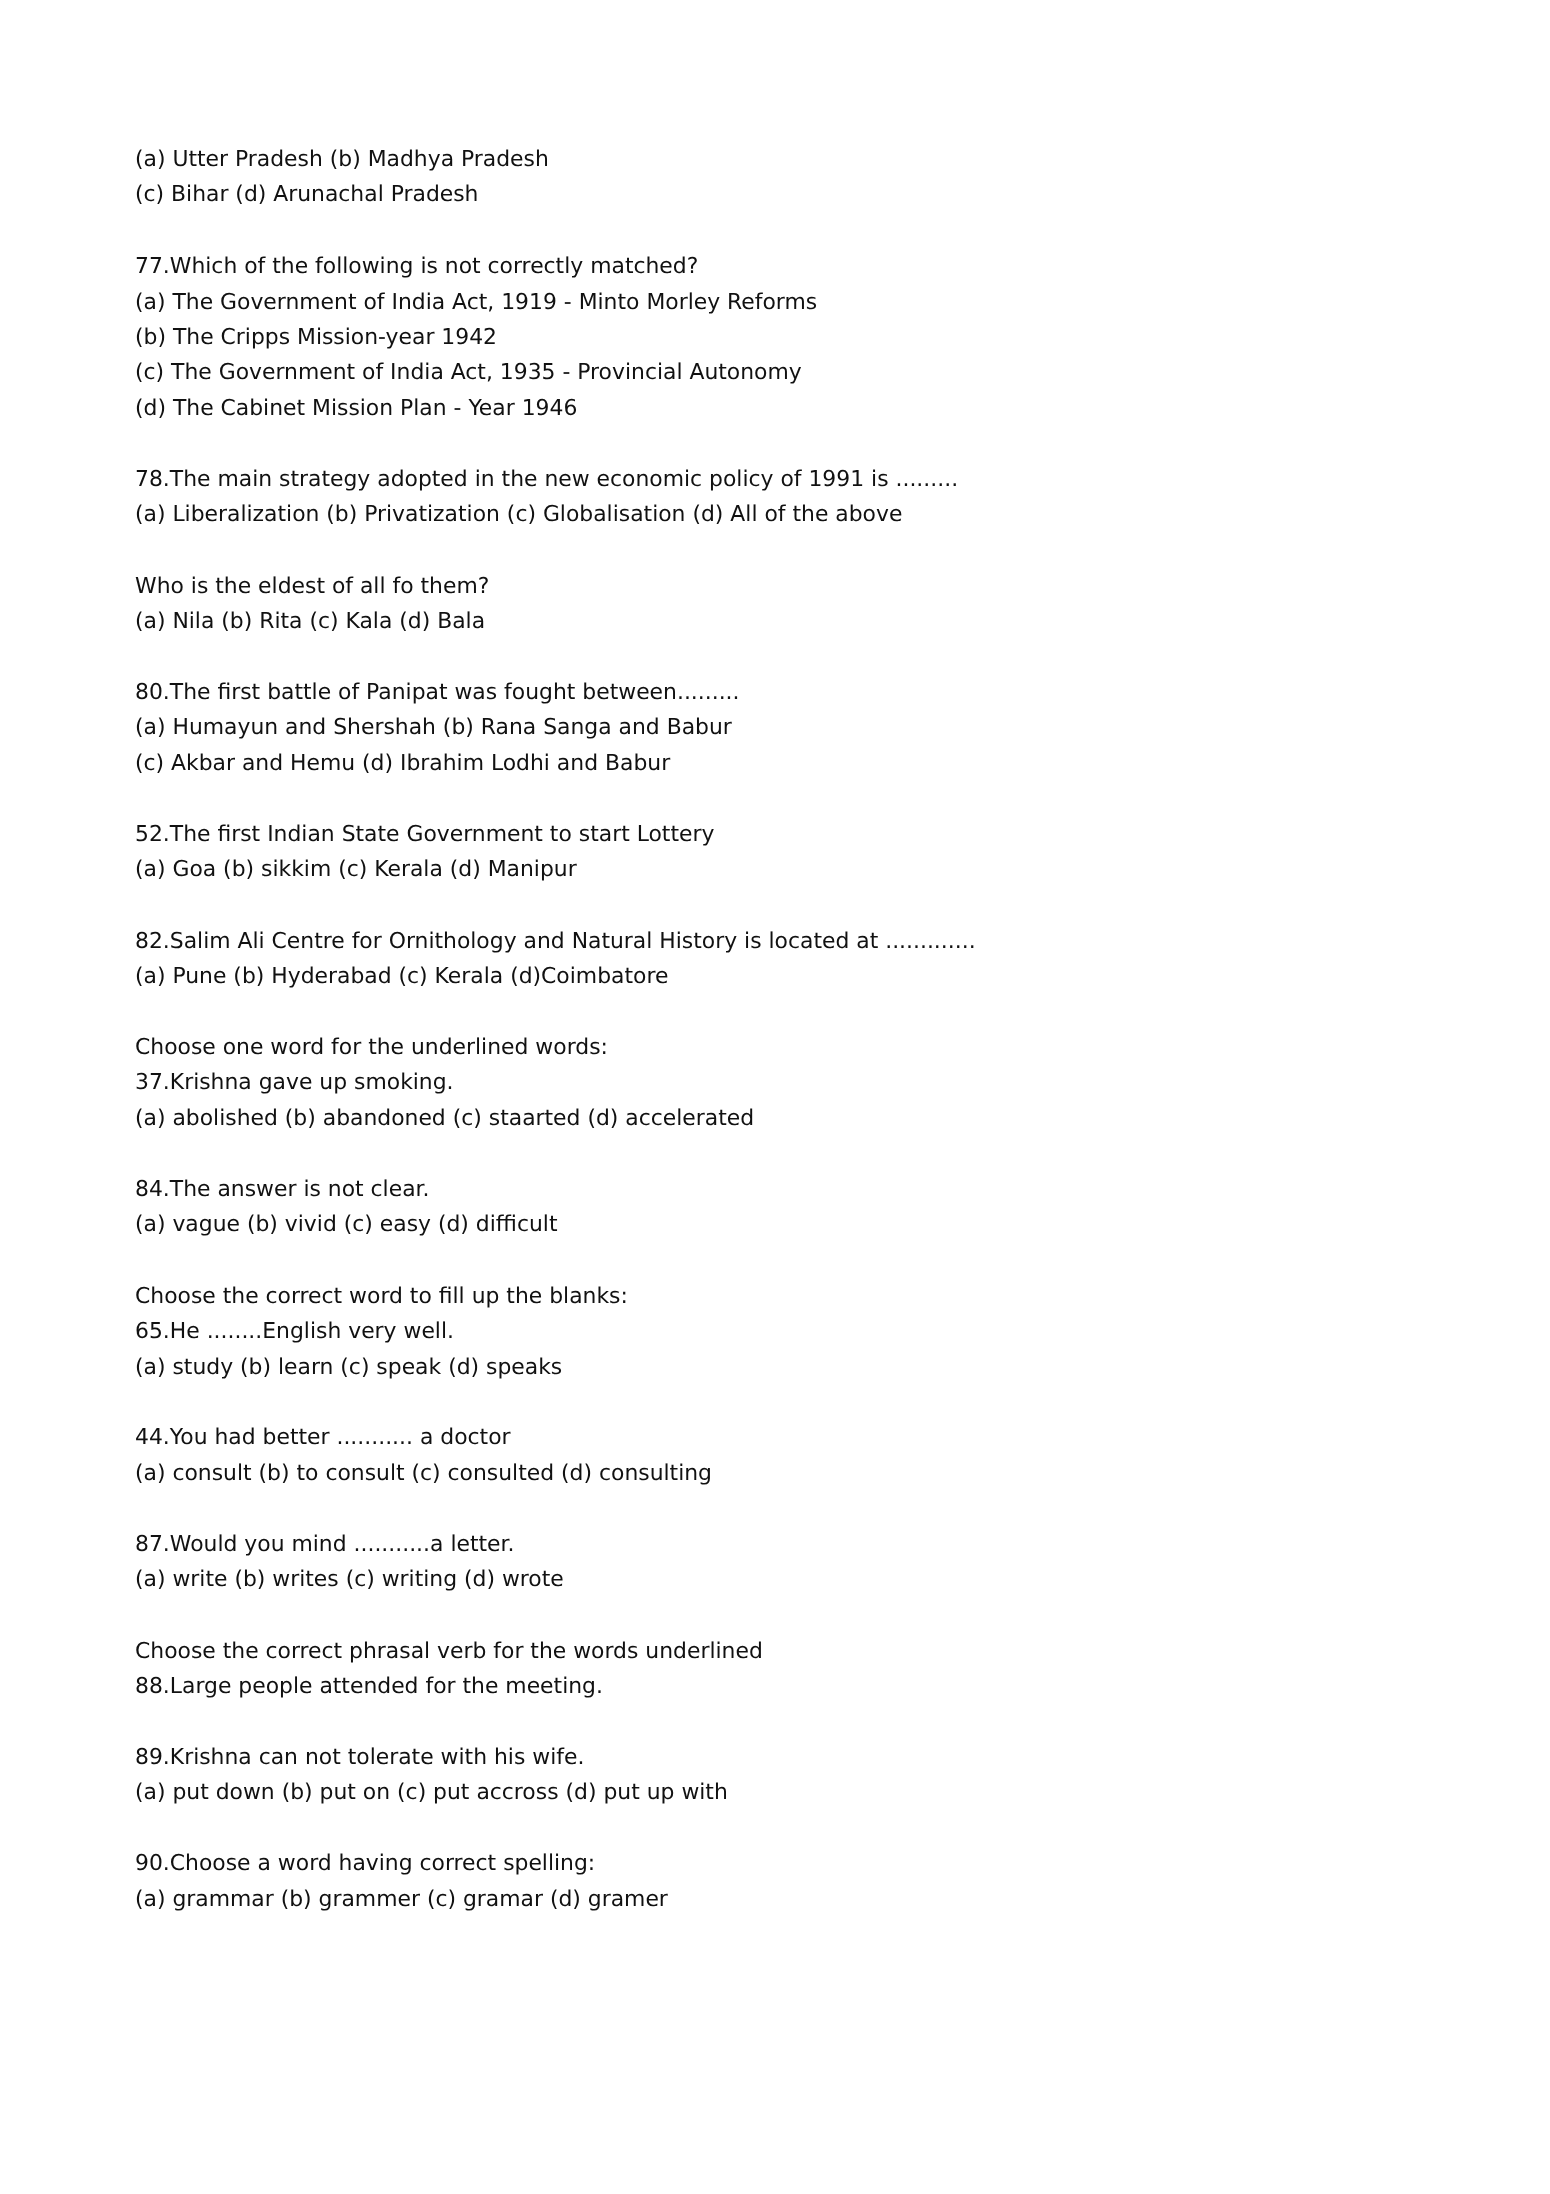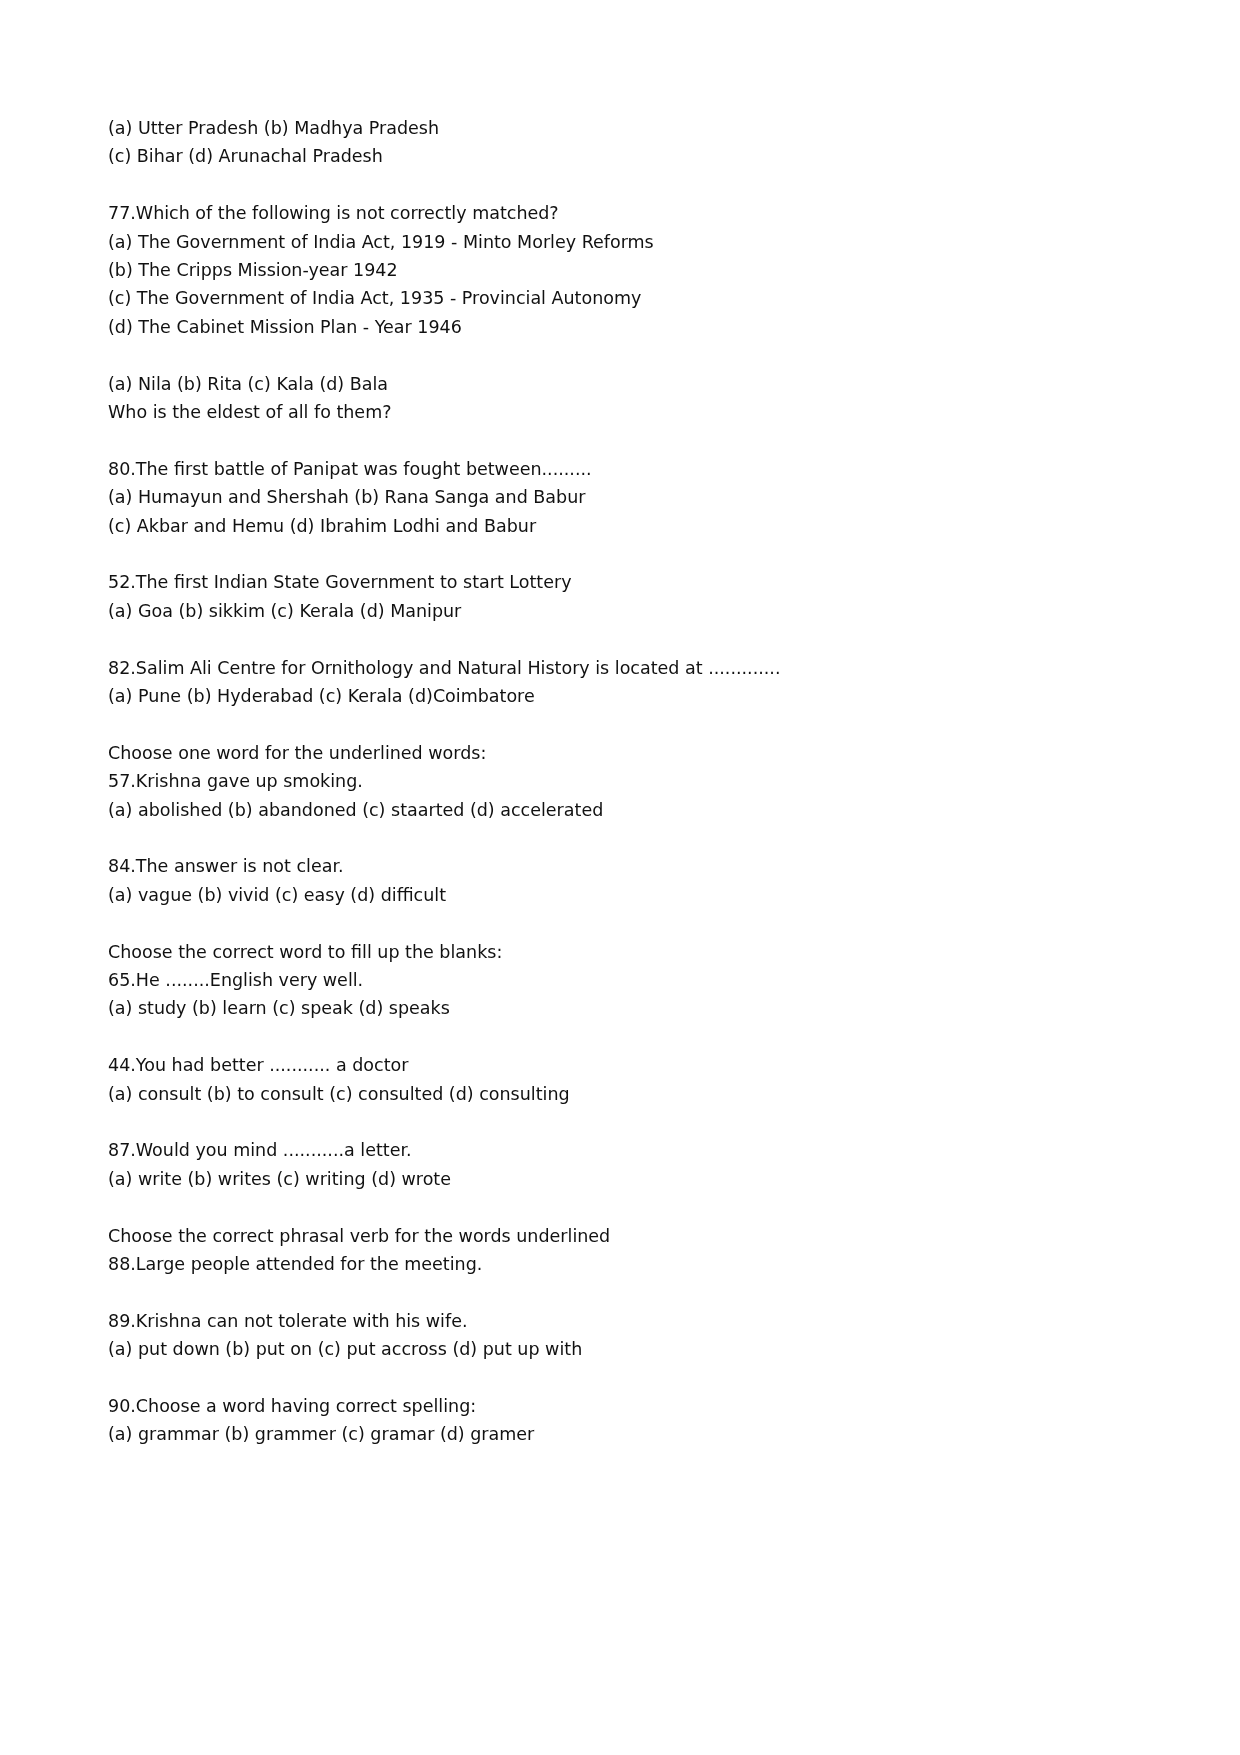--- a/index.html
+++ b/index.html
@@ -42,45 +42,49 @@
   </div>
 
   <div class="block">
     <div class="line">77.Which of the following is not correctly matched?</div>
     <div class="line">(a) The Government of India Act, 1919 - Minto Morley Reforms</div>
     <div class="line">(b) The Cripps Mission-year 1942</div>
     <div class="line">(c) The Government of India Act, 1935 - Provincial Autonomy</div>
     <div class="line">(d) The Cabinet Mission Plan - Year 1946</div>
   </div>
 
+  <div class="block">
+    <div class="line">78.The main strategy adopted in the new economic policy of 1991 is .........</div>
+    <div class="line">(a) Liberalization (b) Privatization (c) Globalisation (d) All of the above</div>
+  </div>
 
   <div class="block">
+    <div class="line">Who is the eldest of all fo them?</div>
     <div class="line">(a) Nila (b) Rita (c) Kala (d) Bala</div>
-    <div class="line">Who is the eldest of all fo them?</div>
   </div>
 
   <div class="block">
     <div class="line">80.The first battle of Panipat was fought between.........</div>
     <div class="line">(a) Humayun and Shershah (b) Rana Sanga and Babur</div>
     <div class="line">(c) Akbar and Hemu (d) Ibrahim Lodhi and Babur</div>
   </div>
 
   <div class="block">
     <div class="line">52.The first Indian State Government to start Lottery</div>
     <div class="line">(a) Goa (b) sikkim (c) Kerala (d) Manipur</div>
   </div>
 
   <div class="block">
     <div class="line">82.Salim Ali Centre for Ornithology and Natural History is located at .............</div>
     <div class="line">(a) Pune (b) Hyderabad (c) Kerala (d)Coimbatore</div>
   </div>
 
   <div class="block">
     <div class="line">Choose one word for the underlined words:</div>
-    <div class="line">57.Krishna gave up smoking.</div>
+    <div class="line">37.Krishna gave up smoking.</div>
     <div class="line">(a) abolished (b) abandoned (c) staarted (d) accelerated</div>
   </div>
 
   <div class="block">
     <div class="line">84.The answer is not clear.</div>
     <div class="line">(a) vague (b) vivid (c) easy (d) difficult</div>
   </div>
 
   <div class="block">
     <div class="line">Choose the correct word to fill up the blanks:</div>

